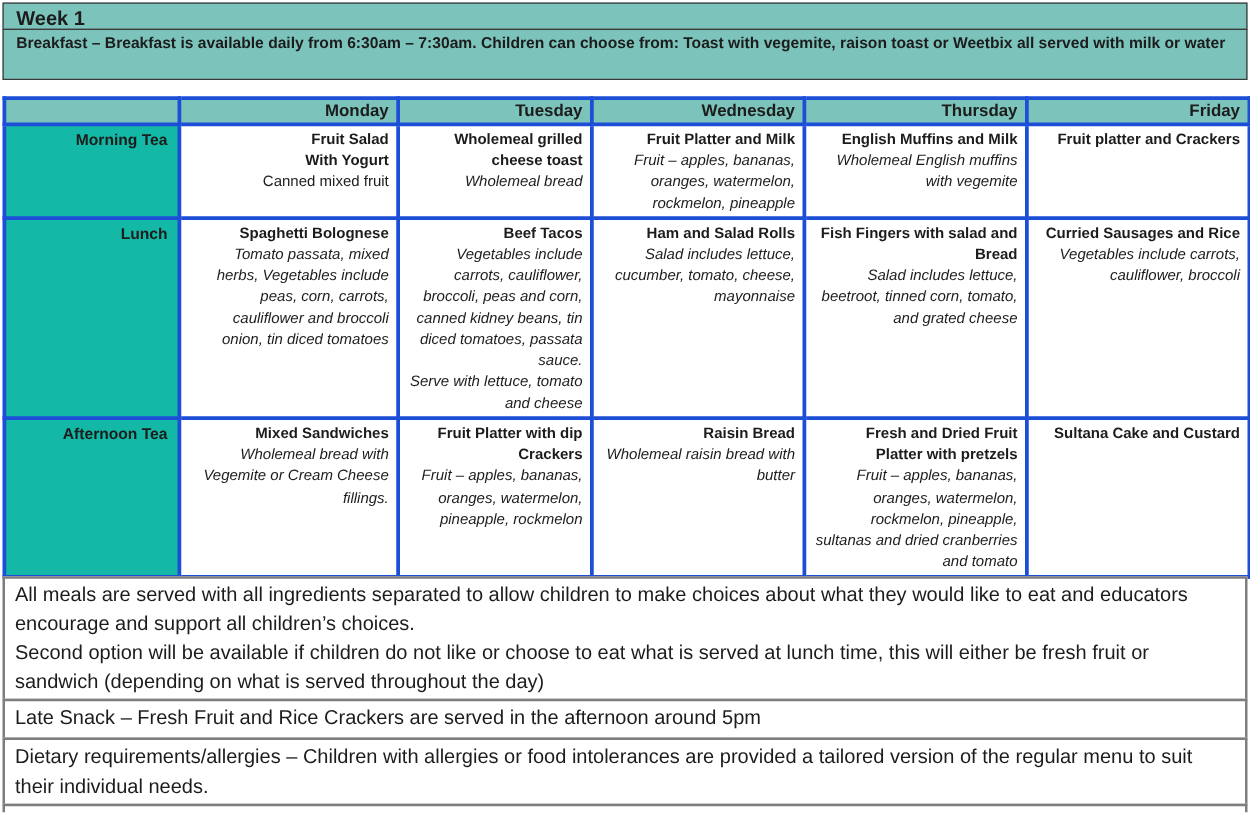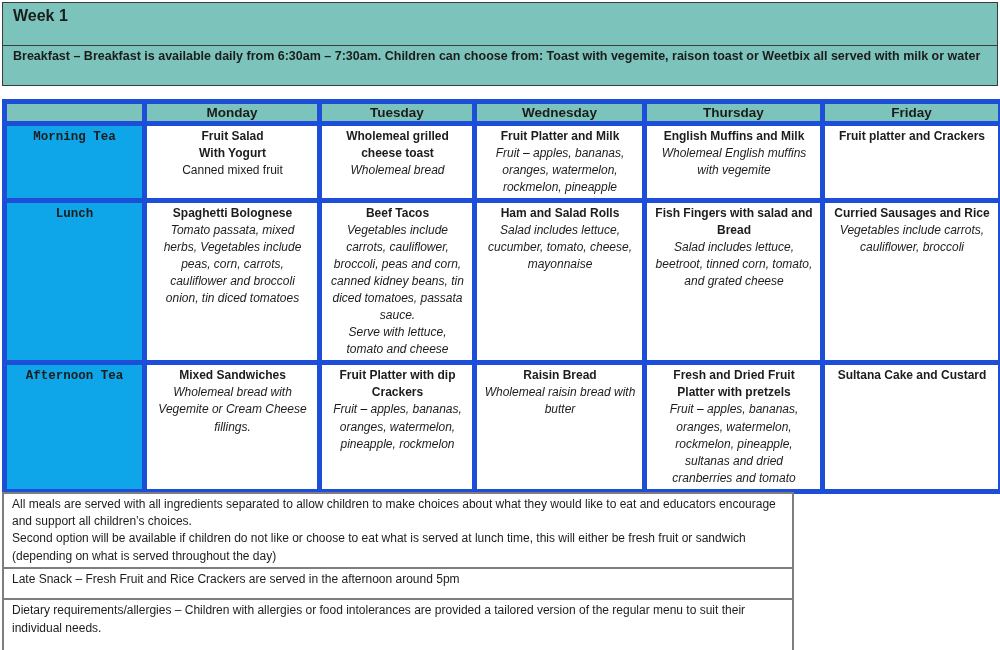--- a/index.html
+++ b/index.html
@@ -16,76 +16,75 @@
     background: #ffffff;
     overflow: hidden;
   }
   .band {
     background: #7cc4bb;
     border: 1px solid #3b3b3b;
     width: 996px;
     font-weight: bold;
   }
   .week-band {
-    height: 44px;
+    height: 22px;
     padding: 4px 10px;
     font-size: 16px;
     font-weight: bold;
   }
   .breakfast-band {
     height: 41px;
     margin-top: -1px;
     padding: 3px 10px;
     font-size: 12.5px;
   }
   .white-gap { height: 13px; }
 
   table.menu-table {
     width: 996px;
     border-collapse: collapse;
     table-layout: fixed;
   }
   .menu-table th, .menu-table td {
-    border: 5px solid #1d4ed8;
+    border: 3px solid #1d4ed8;
     vertical-align: top;
-    text-align: center;
+    text-align: right;
   }
   .menu-table th {
     background: #7cc4bb;
     font-size: 13.5px;
     font-weight: bold;
     height: 21px;
     padding: 1px 6px;
   }
   .menu-table td.row-label {
-    background: #0ea5e9;
+    background: #14b8a6;
     font-weight: bold;
     font-size: 12.5px;
     padding: 4px 8px;
-    font-family: Liberation Mono, monospace;
   }
   .menu-table td.meal-cell {
     background: #ffffff;
     font-size: 12px;
     line-height: 1.42;
     padding: 2px 6px 2px 7px;
   }
   tr.row-morning { height: 73px; }
   tr.row-lunch { height: 160px; }
   tr.row-afternoon { height: 120px; }
   .cell-title { font-weight: bold; white-space: pre-line; }
   .cell-note { white-space: pre-line; }
   .cell-detail { font-style: italic; white-space: pre-line; }
 
   .footnote {
-    width: 792px;
+    width: 996px;
     border: 2px solid #7e7e7e;
     margin-top: -2px;
     padding: 2px 8px;
-    font-size: 12px;
+    font-size: 16px;
     line-height: 1.45;
     background: #ffffff;
   }
   .footnote:first-of-type { margin-top: 0; }
   .fn-meals   { min-height: 73px; }
   .fn-snack   { min-height: 33px; }
   .fn-infants { min-height: 55px; }
   .fn-water   { min-height: 26px; font-weight: bold; }
 </style>
 </head>

